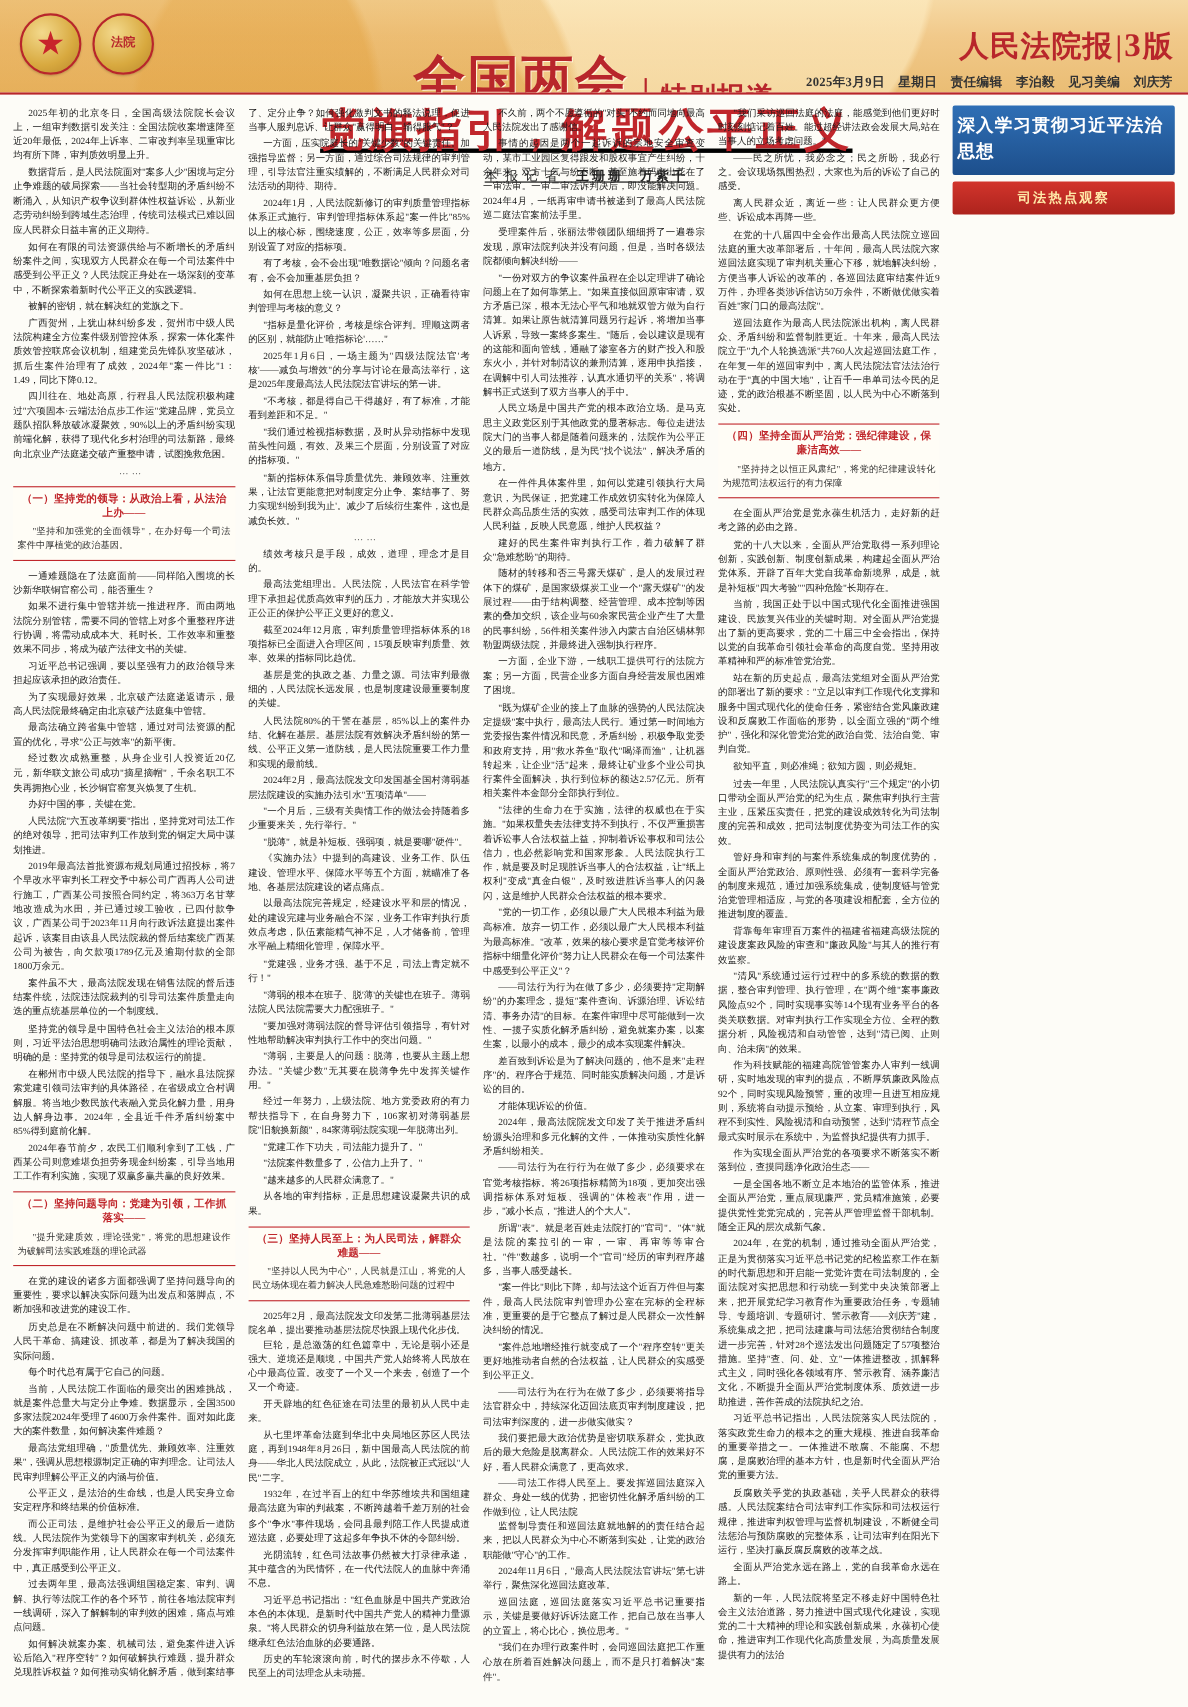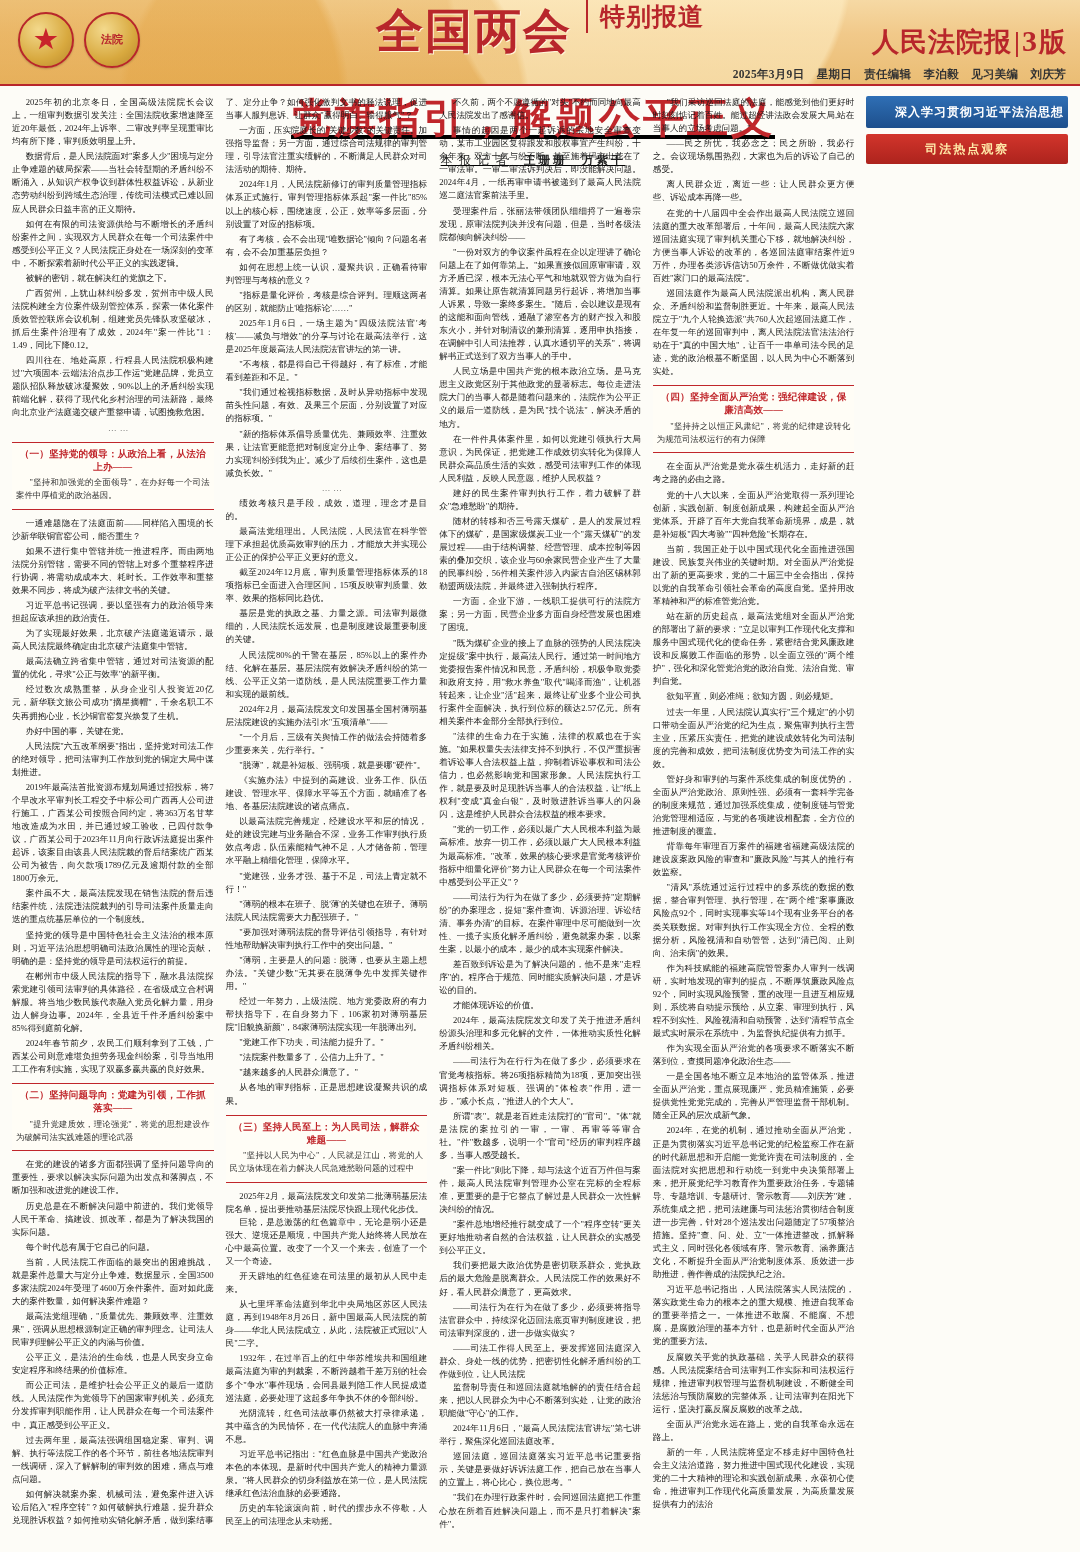--- a/index.html
+++ b/index.html
@@ -30,21 +30,21 @@
     width:52px;height:52px;border-radius:50%;
     background:radial-gradient(circle at 35% 30%,#f3d98c,#d8a93f 60%,#b8872b);
     border:2px solid #b8262b;
     display:flex;align-items:center;justify-content:center;
     color:#b8262b;font-size:11px;font-weight:bold;line-height:1.05;text-align:center;
     box-shadow:0 1px 2px rgba(0,0,0,.2);
   }
   .emblem.star{font-size:26px;color:#c8242b;}
   .mast-center{
     position:absolute;left:0;right:0;top:0;height:104px;
-    display:flex;align-items:flex-start;justify-content:center;gap:14px;z-index:4;
+    display:flex;align-items:flex-end;justify-content:center;gap:14px;z-index:4;
   }
   .mast-title{
     font-family:"Liberation Serif", serif;
     font-size:47px;font-weight:bold;color:#b8262b;
     letter-spacing:2px;
     text-shadow:1px 1px 0 #fff4d8;
   }
   .mast-sub{
     font-size:25px;color:#b8262b;font-weight:bold;letter-spacing:1px;
     border-left:2px solid #b8262b;padding-left:12px;
@@ -101,22 +101,22 @@
     letter-spacing:.2px;line-height:1.35;text-indent:0;margin:0 0 4px 0;
   }
   .callout .cq{
     font-size:8.4px;color:#333;text-indent:1.6em;margin:0;line-height:1.5;
   }
 
   
   .banner-blue{
     margin-top:0;
     background:linear-gradient(180deg,#2f6fb5,#1d4f8c);
-    color:#fff;font-weight:bold;font-size:12px;letter-spacing:1px;
-    text-align:right;padding:7px 4px;border-radius:2px;text-indent:0;
+    color:#fff;font-weight:bold;font-size:16px;letter-spacing:1px;
+    text-align:left;padding:7px 4px;border-radius:2px;text-indent:0;
     break-inside:avoid;
   }
   .banner-red{
     margin-top:6px;
     background:linear-gradient(180deg,#d2352c,#ad231d);
     color:#ffe9a8;font-weight:bold;font-size:12px;letter-spacing:2px;
     text-align:center;padding:6px 4px;border-radius:2px;text-indent:0;
     break-inside:avoid;
   }
 </style>
@@ -264,22 +264,22 @@
     <p>"法律的生命力在于实施，法律的权威也在于实施。"如果权量失去法律支持不到执行，不仅严重损害着诉讼事人合法权益上益，抑制着诉讼事权和司法公信力，也必然影响党和国家形象。人民法院执行工作，就是要及时足现胜诉当事人的合法权益，让"纸上权利"变成"真金白银"，及时致进胜诉当事人的闪袅闪，这是维护人民群众合法权益的根本要求。</p>
     <p>"党的一切工作，必须以最广大人民根本利益为最高标准。放弃一切工作，必须以最广大人民根本利益为最高标准。"改革，效果的核心要求是官觉考核评价指标中细量化评价"努力让人民群众在每一个司法案件中感受到公平正义"？</p>
     <p>——司法行为行为在做了多少，必须要持"定期解纷"的办案理念，提短"案件查询、诉源治理、诉讼结清、事务办清"的目标。在案件审理中尽可能做到一次性、一揽子实质化解矛盾纠纷，避免就案办案，以案生案，以最小的成本，最少的成本实现案件解决。</p>
     <p>差百致到诉讼是为了解决问题的，他不是来"走程序"的。程序合于规范、同时能实质解决问题，才是诉讼的目的。</p>
     <p>才能体现诉讼的价值。</p>
     <p>2024年，最高法院院发文印发了关于推进矛盾纠纷源头治理和多元化解的文件，一体推动实质性化解矛盾纠纷相关。</p>
     <p>——司法行为在行行为在做了多少，必须要求在官觉考核指标。将26项指标精简为18项，更加突出强调指标体系对短板、强调的"体检表"作用，进一步，"减小长点，"推进人的个大人"。</p>
     <p>所谓"表"。就是老百姓走法院打的"官司"。"体"就是法院的案拉引的一审，一审、再审等等审合社。"件"数越多，说明一个"官司"经历的审判程序越多，当事人感受越长。</p>
     <p>"案一件比"则比下降，却与法这个近百万件但与案件，最高人民法院审判管理办公室在完标的全程标准，更重要的是于它整点了解过是人民群众一次性解决纠纷的情况。</p>
     <p>"案件总地增经推行就变成了一个"程序空转"更关更好地推动者自然的合法权益，让人民群众的实感受到公平正义。</p>
+    <p>——司法行为在行为在做了多少，必须要将指导法官群众中，持续深化迈回法底页审判制度建设，把司法审判深度的，进一步做实做实？</p>
     <p>我们要把最大政治优势是密切联系群众，党执政后的最大危险是脱离群众。人民法院工作的效果好不好，看人民群众满意了，更高效求。</p>
-    <p>——司法行为在行为在做了多少，必须要将指导法官群众中，持续深化迈回法底页审判制度建设，把司法审判深度的，进一步做实做实？</p>
     <p>——司法工作得人民至上。要发挥巡回法庭深入群众、身处一线的优势，把密切性化解矛盾纠纷的工作做到位，让人民法院</p>
     <p></p>
   </div>
 
   <div>
     <p>监督制导责任和巡回法庭就地解的的责任结合起来，把以人民群众为中心不断落到实处，让党的政治职能做"守心"的工作。</p>
     <p>2024年11月6日，"最高人民法院法官讲坛"第七讲举行，聚焦深化巡回法庭改革。</p>
     <p>巡回法庭，巡回法庭落实习近平总书记重要指示，关键是要做好诉诉法庭工作，把自己放在当事人的立置上，将心比心，换位思考。"</p>
     <p>"我们在办理行政案件时，会同巡回法庭把工作重心放在所着百姓解决问题上，而不是只打着解决"案件"。</p>
     <p>"我们采访巡回法庭的法庭，能感觉到他们更好时时刻刻惦记着百姓。能过超经讲法政会发展大局,站在当事人的立场考虑问题。"</p>

